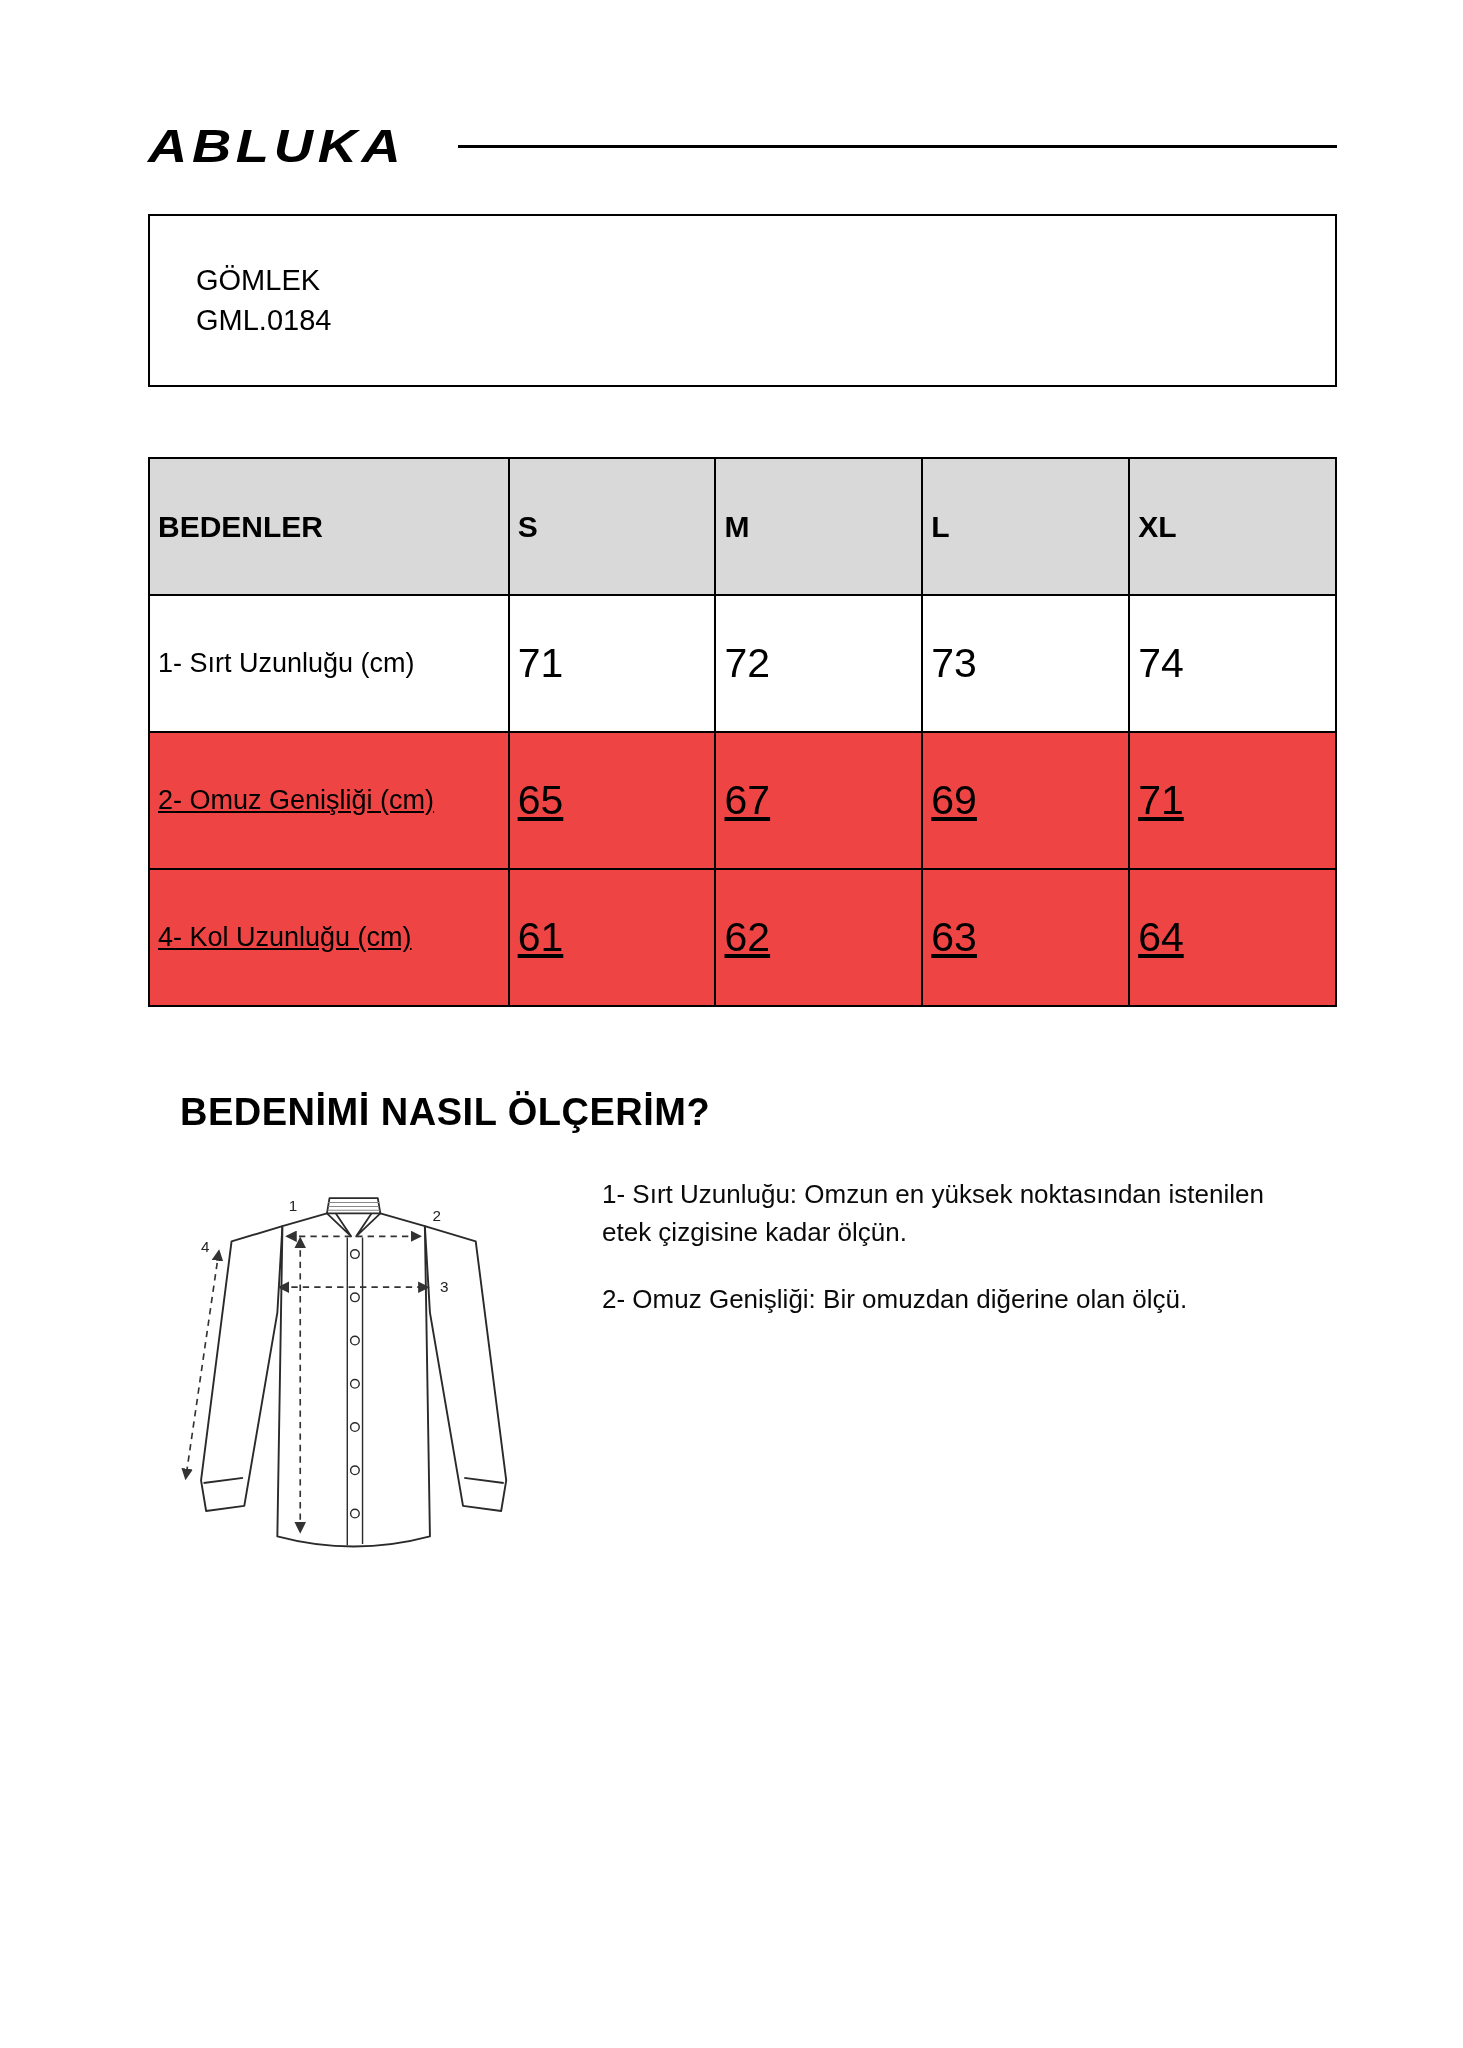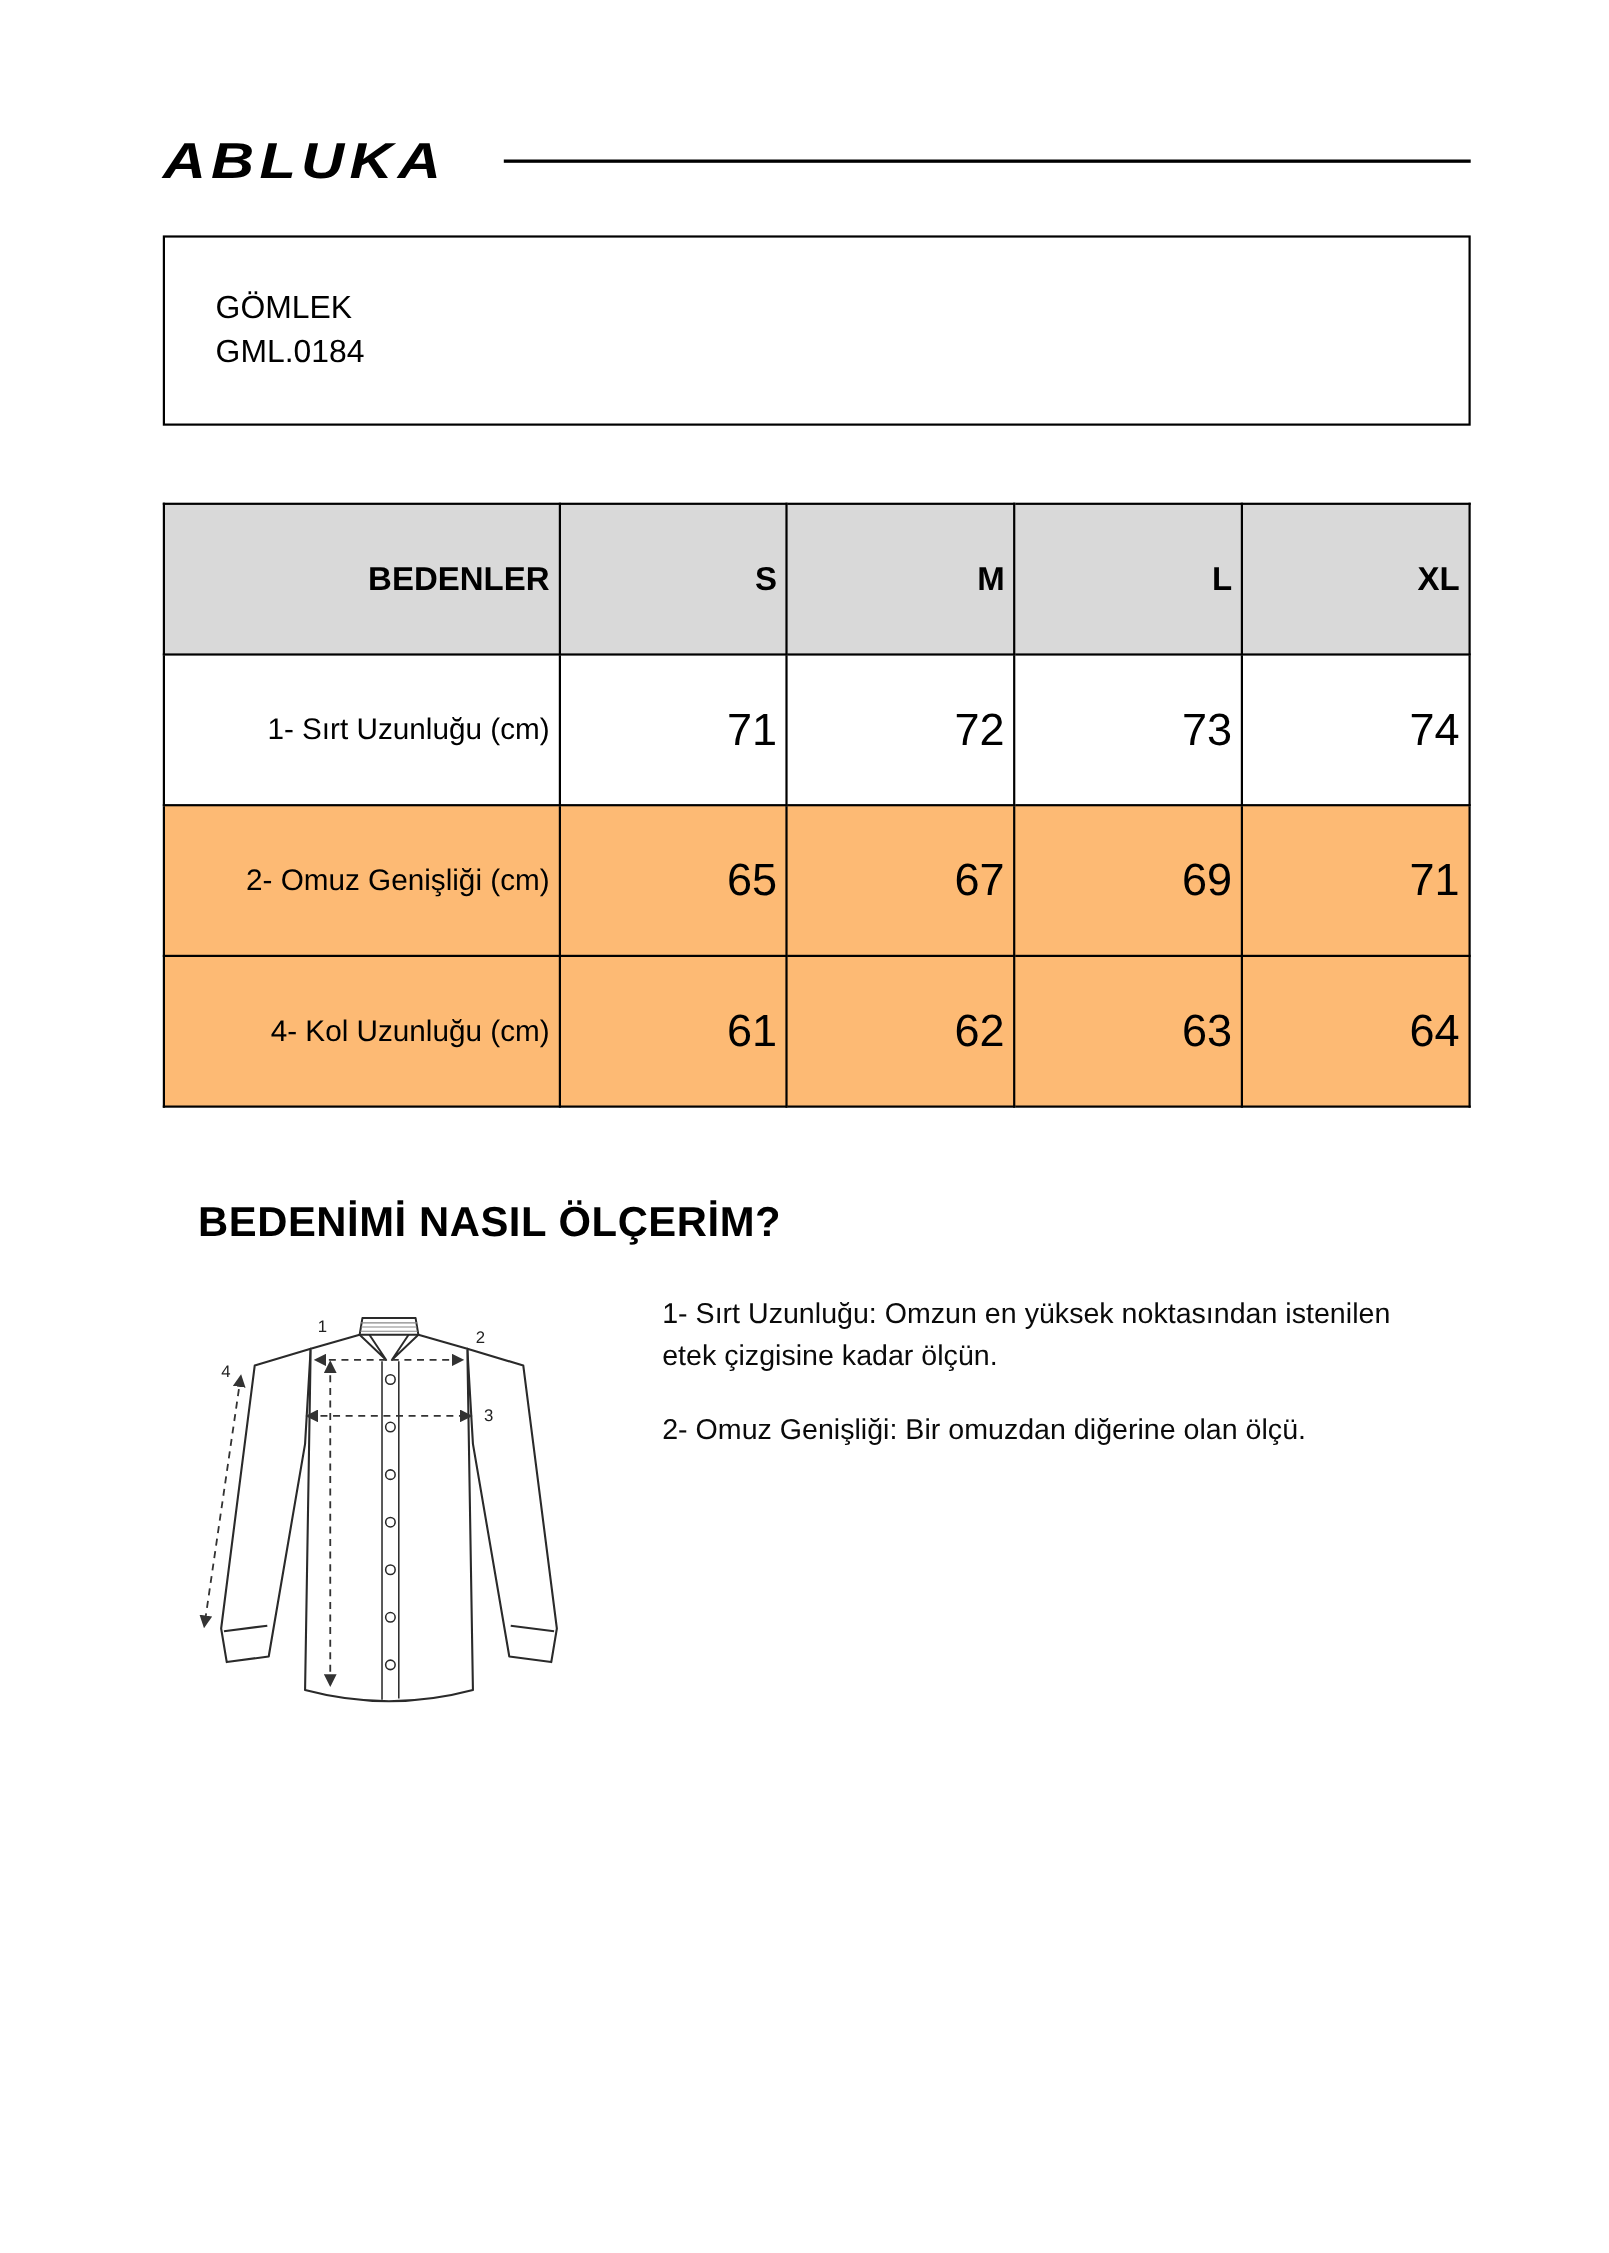--- a/index.html
+++ b/index.html
@@ -48,30 +48,30 @@
   
   .size-table-wrap { margin-top: 70px; }
   table.size-table {
     width: 100%;
     border-collapse: collapse;
     table-layout: fixed;
   }
   table.size-table th, table.size-table td {
     border: 2px solid #000;
     height: 137px;
-    text-align: right;
+    text-align: left;
     vertical-align: middle;
     padding: 0 8px;
   }
   table.size-table thead th {
     background: #d9d9d9;
     font-size: 30px;
     font-weight: 700;
   }
-  tr.shade td { background: #fdba74; }
+  tr.shade td { background: #ef4444; text-decoration: underline; }
   td.row-label { font-size: 27px; font-weight: 400; }
   td.val { font-size: 41px; font-weight: 400; }
 
   
   .measure-heading {
     margin: 84px 0 0 32px;
     font-size: 38px;
     font-weight: 800;
     letter-spacing: 0.5px;
   }

